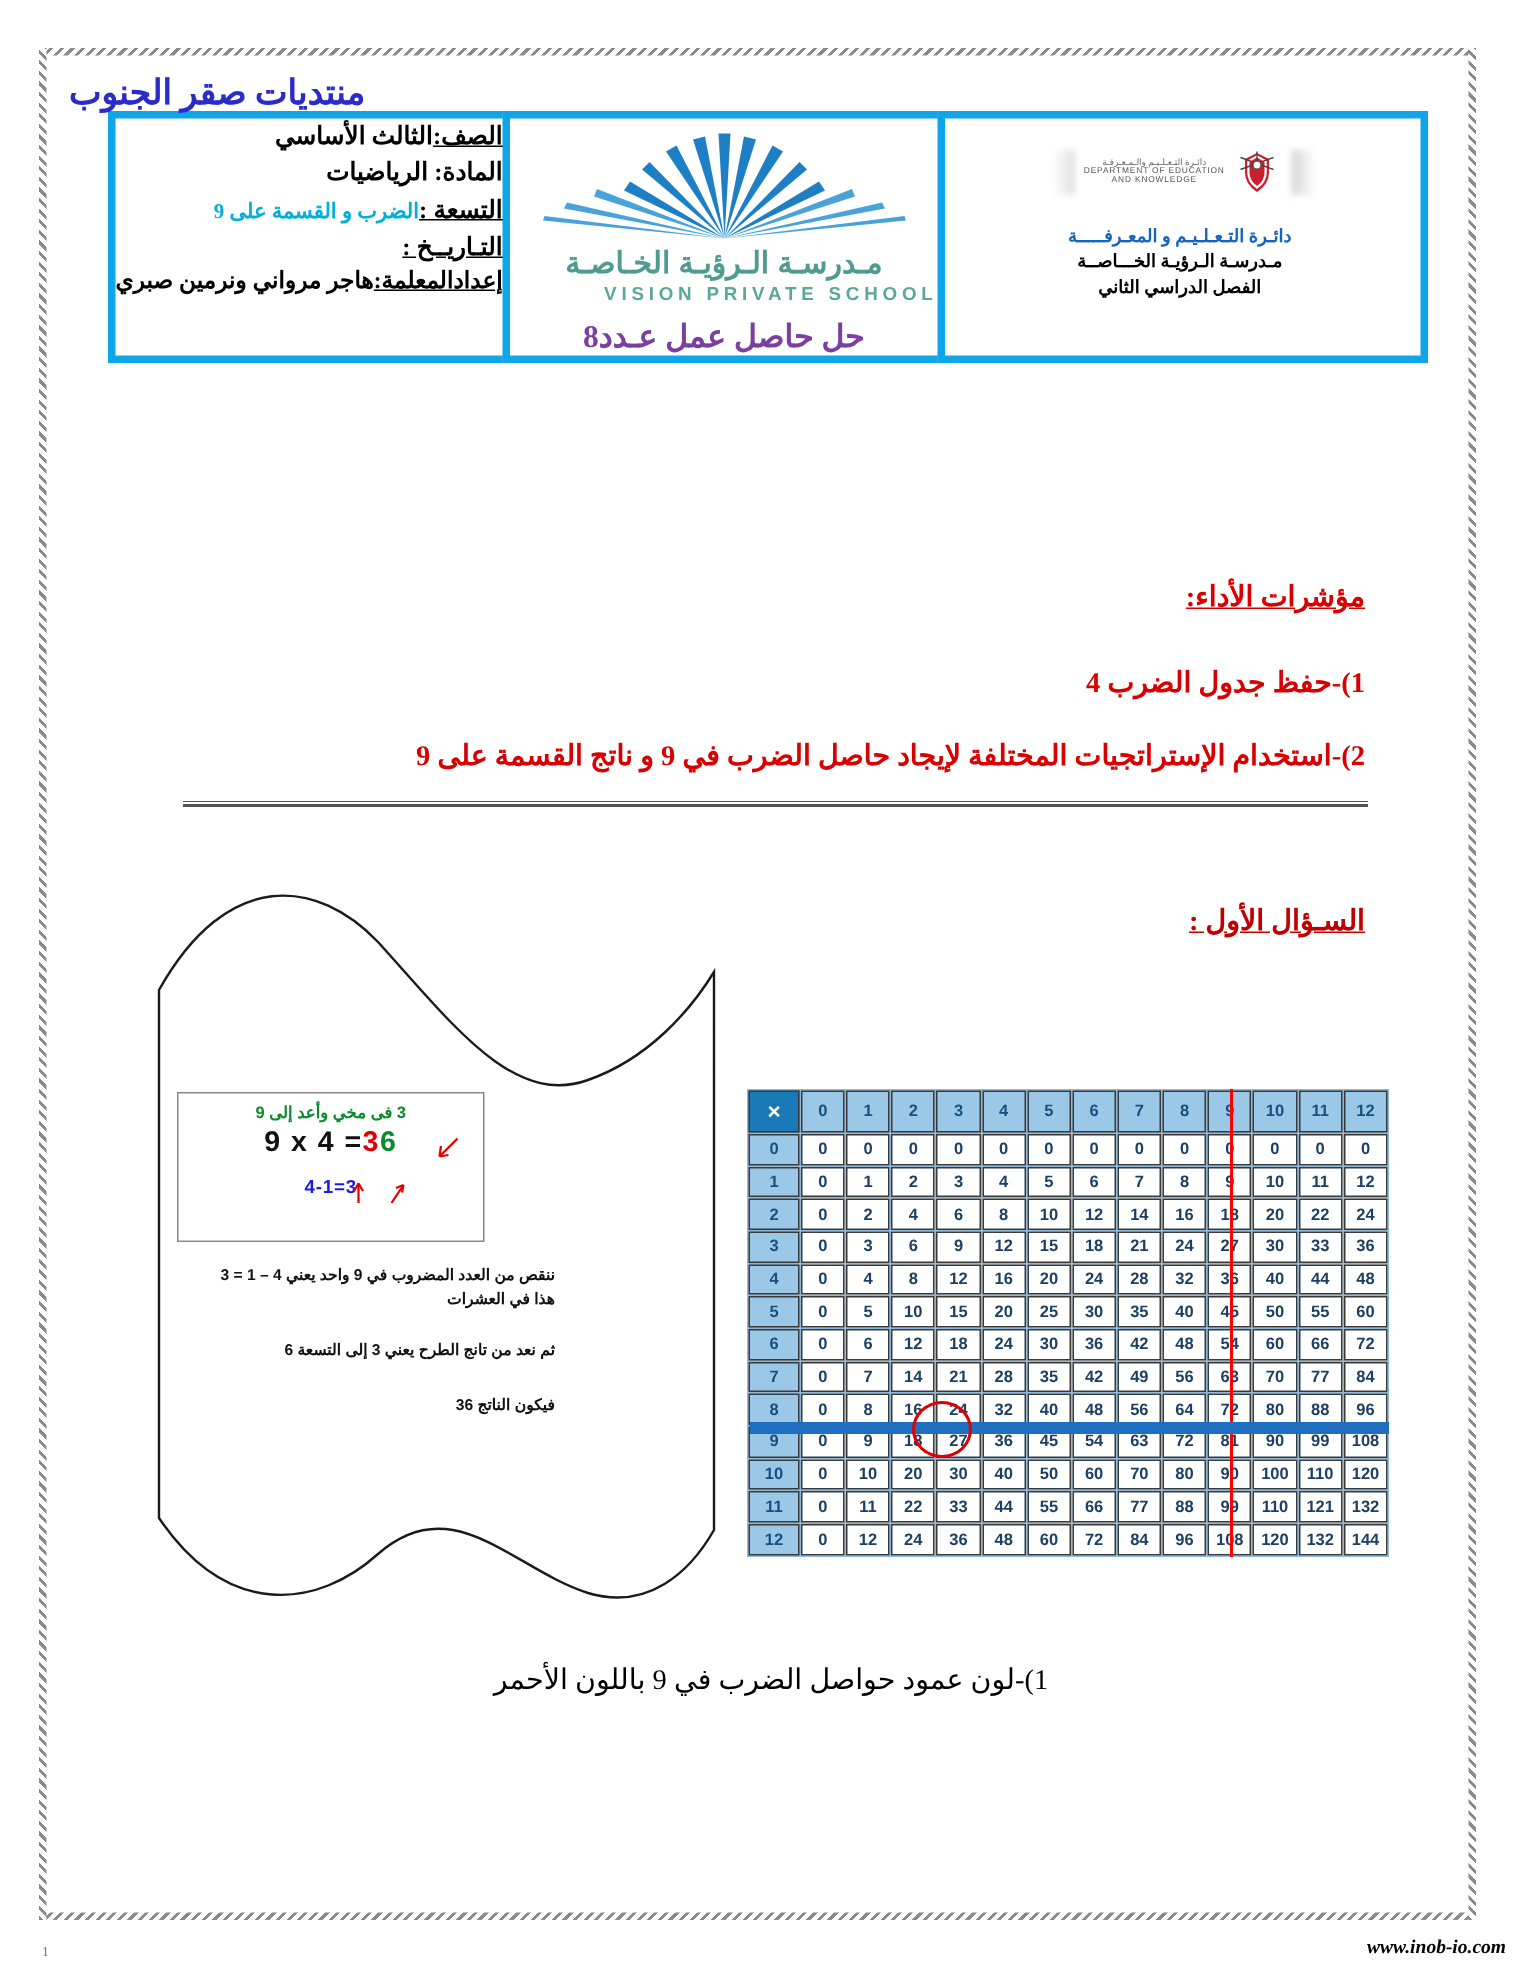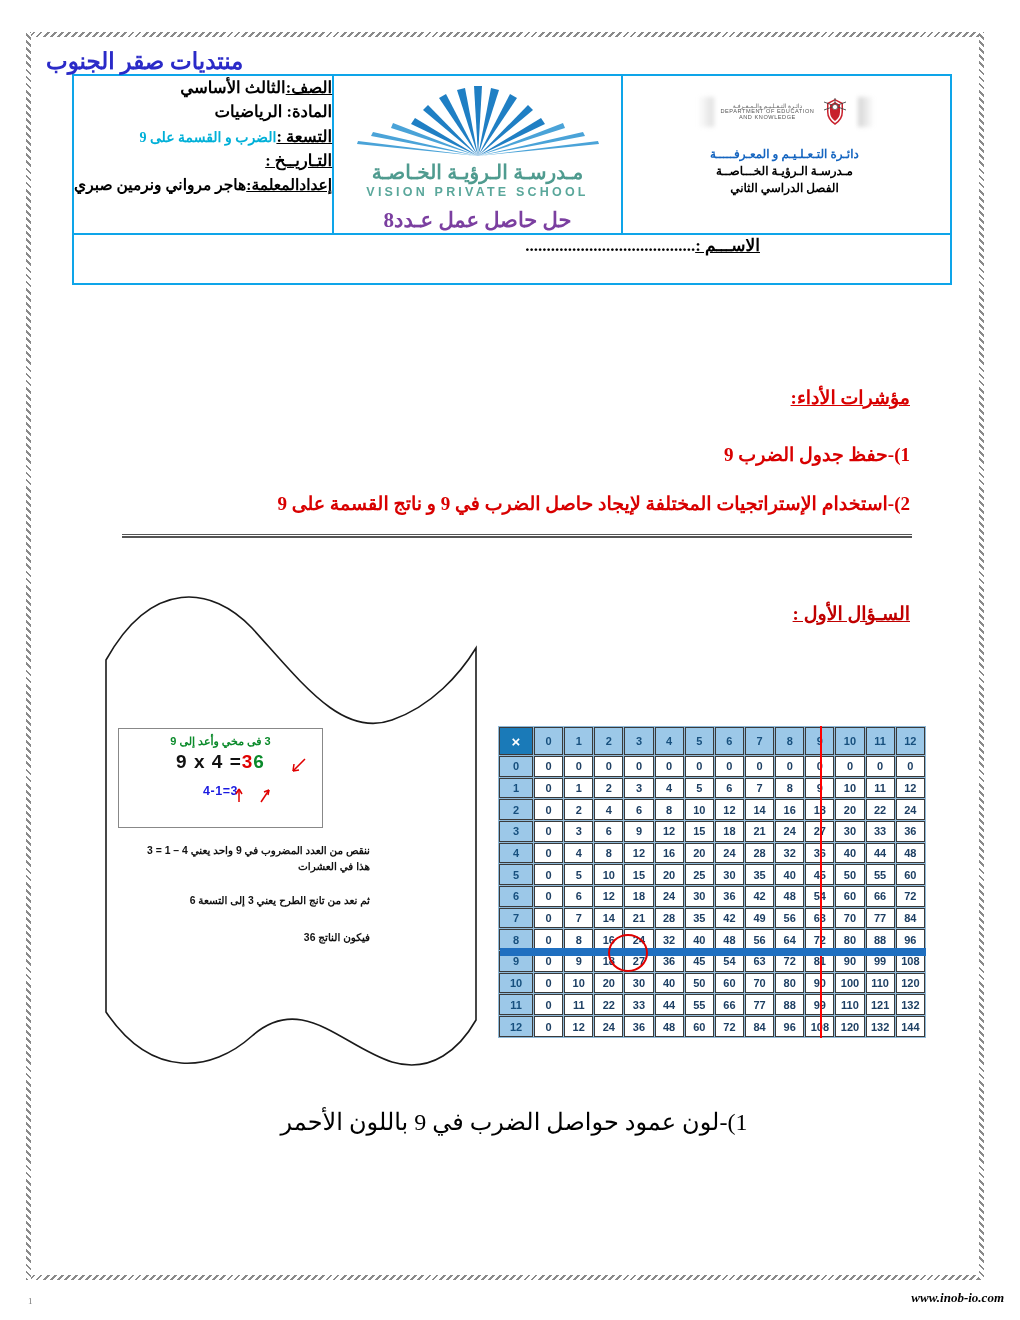--- a/index.html
+++ b/index.html
@@ -39,21 +39,21 @@
 
   
   #header-table{
     position:absolute;left:72px;top:74px;
     width:880px;
     border-collapse:collapse;
     background:#fff;
     direction:rtl;
   }
   #header-table td{
-    border:2px solid #0ea5e9;
+    border:5px solid #0ea5e9;
     vertical-align:top;
     padding:0;
   }
   .cell-right{width:245px;padding:6px 10px 6px 8px;}
   .cell-mid{width:290px;text-align:center;padding:4px 6px;}
   .cell-left{width:345px;padding:4px 8px 6px 8px;text-align:center;}
   .name-cell{height:48px;padding:10px 8px 8px 8px;}
 
   
   .doe-logo-wrap{
@@ -84,20 +84,21 @@
   .vision-burst{display:block;margin:2px auto 0 auto;}
   .vision-ar{
     font-family:"Liberation Sans", sans-serif;
     font-size:20px;font-weight:bold;color:#4f9b8f;letter-spacing:1.5px;
     direction:rtl;margin-top:-4px;
   }
   .vision-en{
     font-family:"Liberation Sans", sans-serif;
     font-size:12.5px;font-weight:bold;color:#5aa79b;letter-spacing:3.2px;
     margin-top:1px;
+    text-align:right;
   }
   .ws-title{
     font-family:"Liberation Serif", serif;
     font-size:21px;font-weight:bold;color:#7b3fa0;direction:rtl;margin-top:9px;
   }
 
   
   .meta-row{
     direction:rtl;text-align:right;
     font-family:"Liberation Serif", serif;
@@ -209,21 +210,21 @@
     position:absolute;left:110px;top:208px;
     width:36px;height:34px;border:2.4px solid #e00000;border-radius:50%;
     background:transparent;
   }
 
   
   #instruction-1{
     position:absolute;right:112px;top:1108px;left:120px;
     direction:rtl;text-align:center;
     font-family:"Liberation Serif", serif;
-    font-size:24px;color:#000;white-space:nowrap;
+    font-size:19px;color:#000;white-space:nowrap;
   }
 
   
   #footer-url{
     position:absolute;right:16px;bottom:14px;
     font-family:"Liberation Serif", serif;
     font-size:13px;font-weight:bold;font-style:italic;color:#000;
   }
   #page-number{
     position:absolute;left:28px;bottom:14px;
@@ -314,34 +315,27 @@
       </div>
       <div class="meta-row">
         <span class="lbl">التـاريــخ  :</span><span></span>
       </div>
       <div class="meta-row small">
         <span class="lbl">إعدادالمعلمة:</span><span>هاجر مرواني ونرمين صبري</span>
       </div>
     </td>
   </tr>
 
-  <tr>
-    <td class="name-cell" colspan="3">
-      <div class="name-row">
-        <u>الاســـم :</u><span>........................................</span>
-      </div>
-    </td>
-  </tr>
 </tbody>
   </table>
 
 <div class="kpi" id="kpi-title">
   <span>مؤشرات الأداء:</span>
 </div>
-<div class="kpi" id="kpi-1">1)-حفظ جدول الضرب 9</div>
+<div class="kpi" id="kpi-1">1)-حفظ جدول الضرب 4</div>
 <div class="kpi" id="kpi-2">2)-استخدام الإستراتجيات المختلفة لإيجاد حاصل الضرب في 9 و ناتج القسمة على 9</div>
 <div id="kpi-rule"></div>
 
 <div id="q1-heading">السـؤال الأول :</div>
 
 <svg id="scroll-banner" viewBox="0 0 400 492">
   <path d="M14 72 C 60 -10 120 -2 160 40 C 210 95 250 150 300 132 C 340 118 368 86 384 60
            L 384 432 C 368 460 340 486 300 474 C 250 458 210 404 160 448 C 120 484 60 492 14 424 Z" fill="none" stroke="#1a1a1a" stroke-width="1.6"></path>
 </svg>
 

